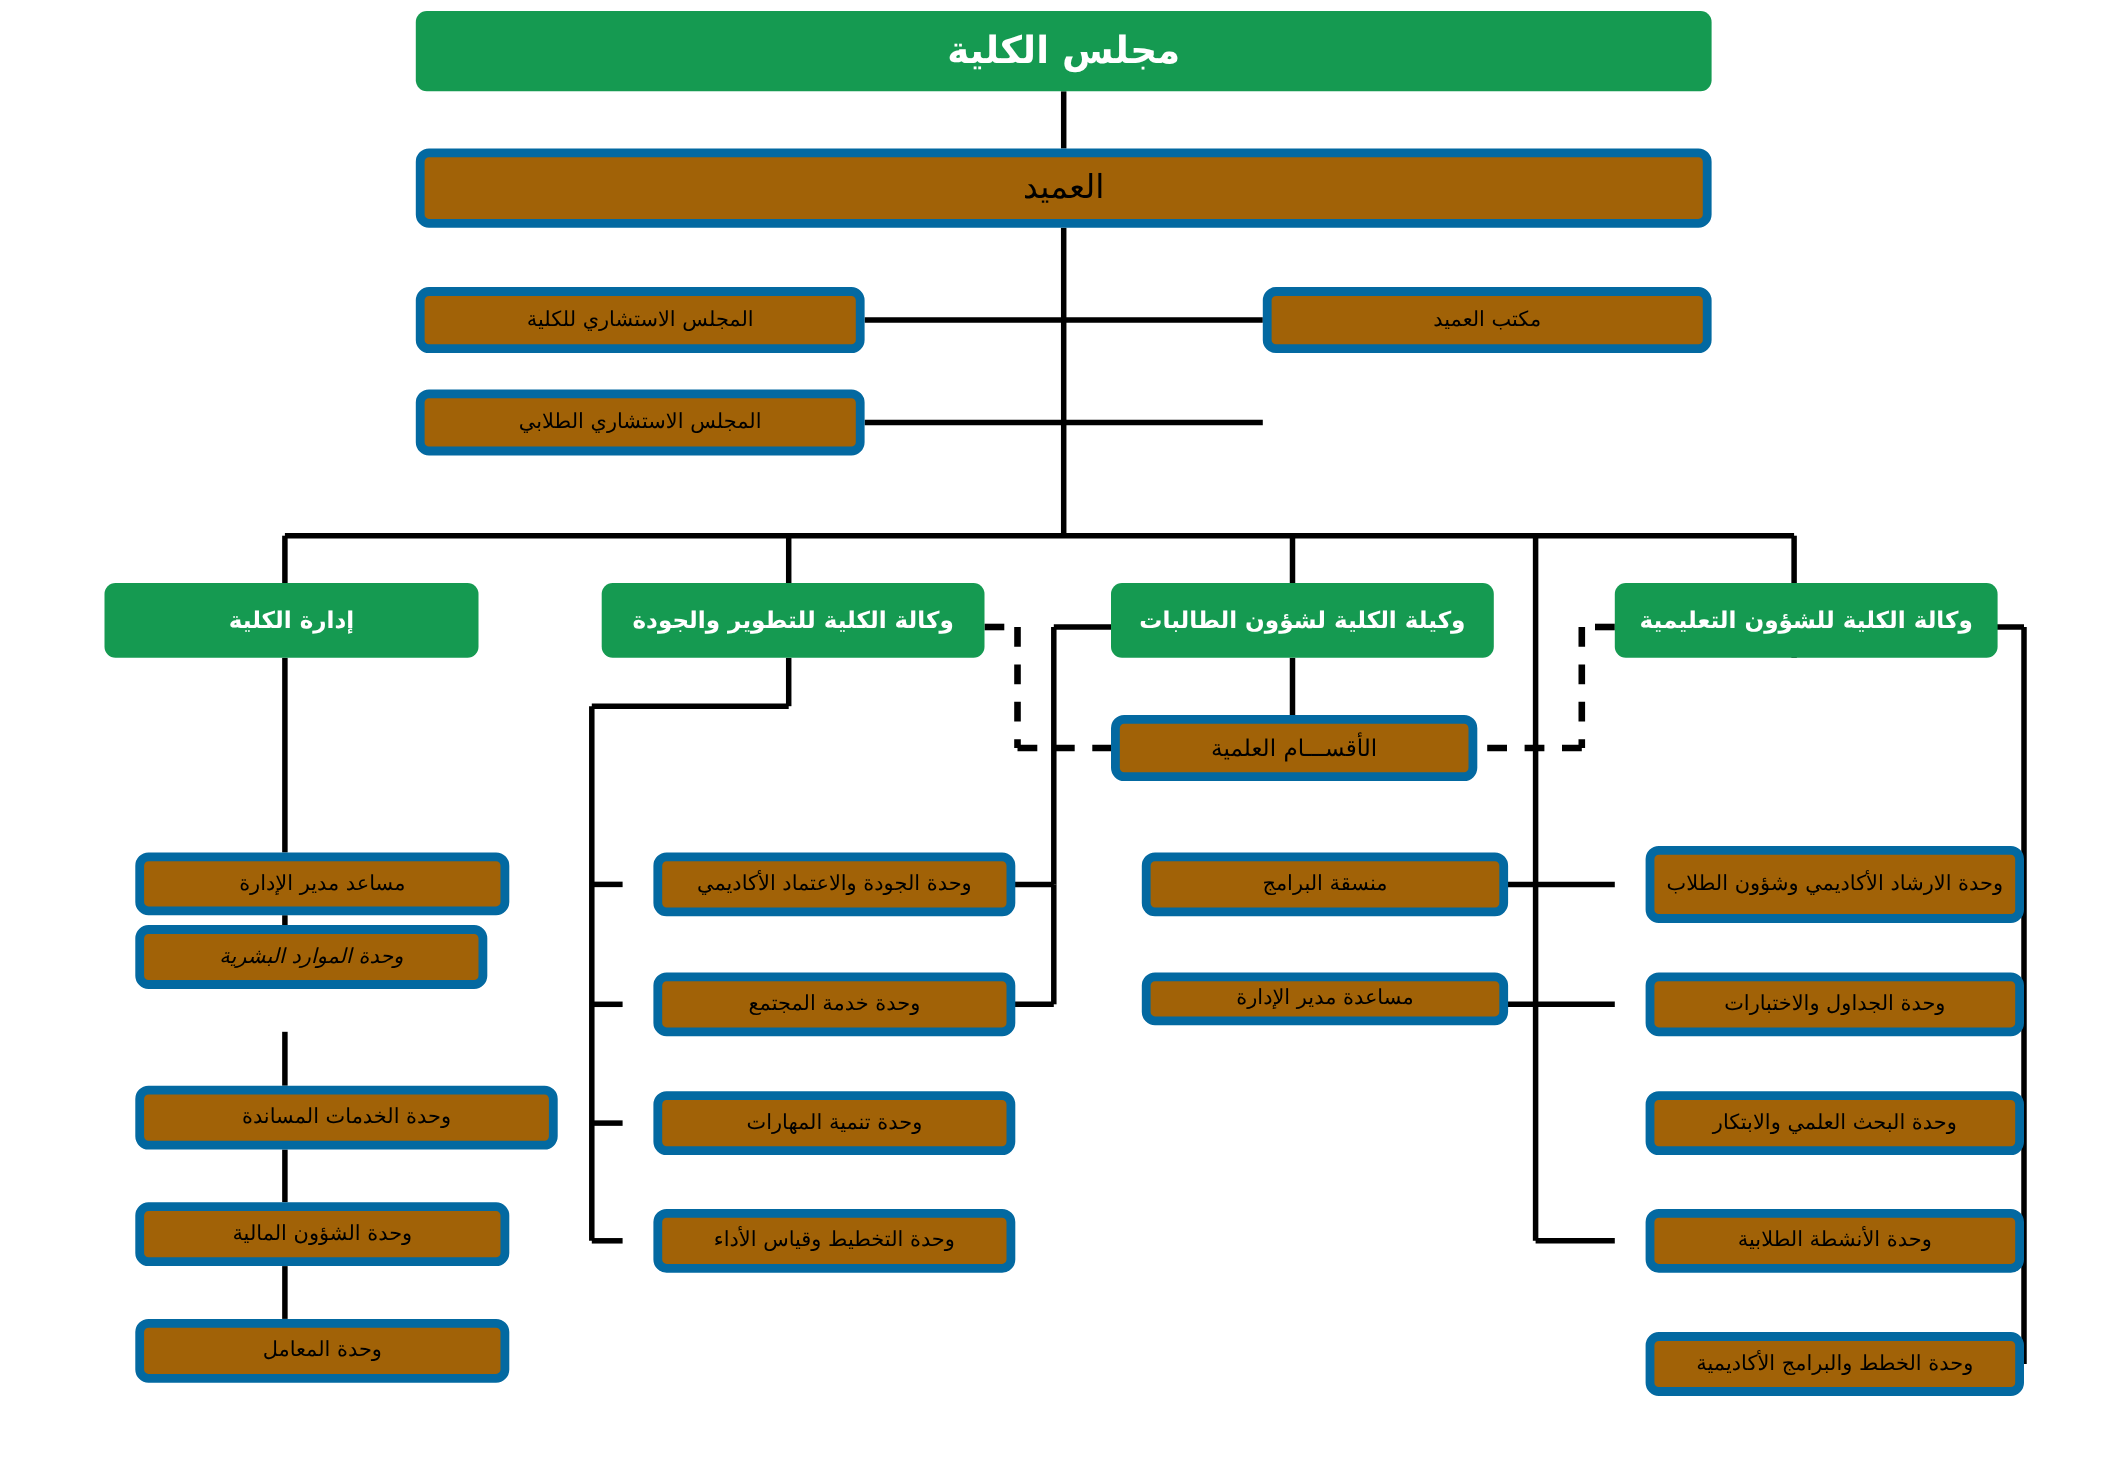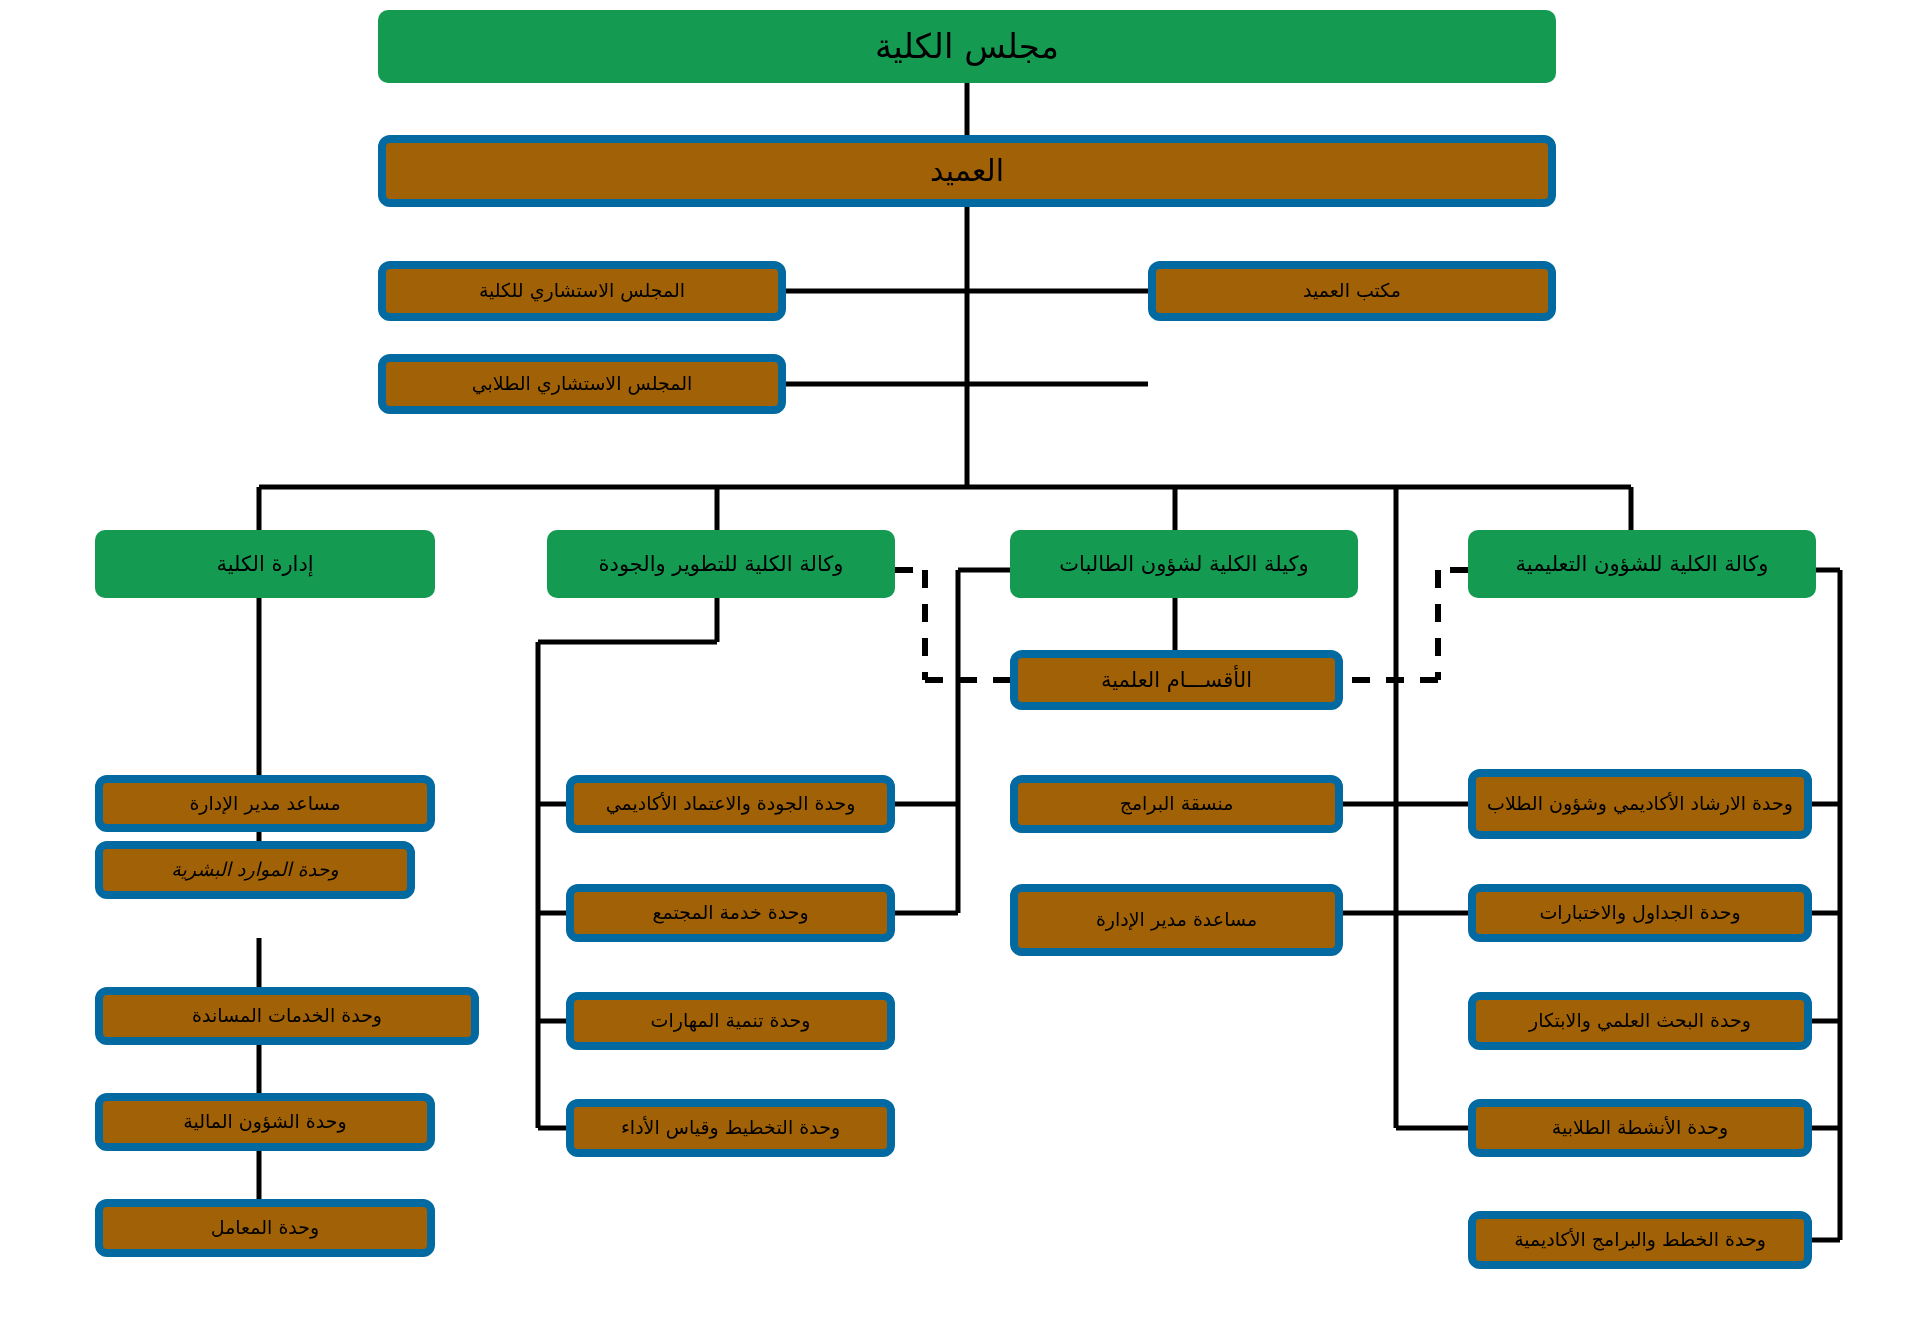--- a/index.html
+++ b/index.html
@@ -35,33 +35,33 @@
   .node-plain{
     background:#a16207;
     border:8px solid #0369a1;
     border-radius:12px;
     color:#000000;
   }
   .node-green{
     background:#159A51;
     border:none;
     border-radius:10px;
-    color:#000000;
-    font-weight:400;
+    color:#ffffff;
+    font-weight:700;
   }
   .lbl{
     display:block;
     padding:0 10px;
     width:100%;
   }
   .root-title{ font-size:34px; }
   .dean-title{ font-size:30px; }
   .adv-title{ font-size:19px; }
   .branch-title{ font-size:21px; }
-  .leaf-title{ font-size:19px; }
+  .leaf-title{ font-size:19px;margin-left:28px; }
   .dept-title{ font-size:21px; letter-spacing:0.5px; }
 </style>
 </head>
 <body>
 
 <div id="canvas">
 
   <svg id="wires" viewBox="0 0 1931 1330" xmlns="http://www.w3.org/2000/svg">
     <g stroke="#000000" stroke-width="5" fill="none" stroke-linecap="butt">
 
@@ -193,21 +193,21 @@
   <div class="node node-plain leaf-title" style="left:566px; top:992px; width:329px; height:58px;">
     <span class="lbl">وحدة تنمية المهارات</span>
   </div>
   <div class="node node-plain leaf-title" style="left:566px; top:1099px; width:329px; height:58px;">
     <span class="lbl">وحدة التخطيط وقياس الأداء</span>
   </div>
 
   <div class="node node-plain leaf-title" style="left:1010px; top:775px; width:333px; height:58px;">
     <span class="lbl">منسقة البرامج</span>
   </div>
-  <div class="node node-plain leaf-title" style="left:1010px; top:884px; width:333px; height:72px;">
+  <div class="node node-plain leaf-title" style="left:1010px; top:884px; width:333px; height:48px;">
     <span class="lbl">مساعدة مدير الإدارة</span>
   </div>
 
   <div class="node node-plain leaf-title" style="left:1468px; top:769px; width:344px; height:70px;">
     <span class="lbl">وحدة الارشاد الأكاديمي وشؤون الطلاب</span>
   </div>
   <div class="node node-plain leaf-title" style="left:1468px; top:884px; width:344px; height:58px;">
     <span class="lbl">وحدة الجداول والاختبارات</span>
   </div>
   <div class="node node-plain leaf-title" style="left:1468px; top:992px; width:344px; height:58px;">

